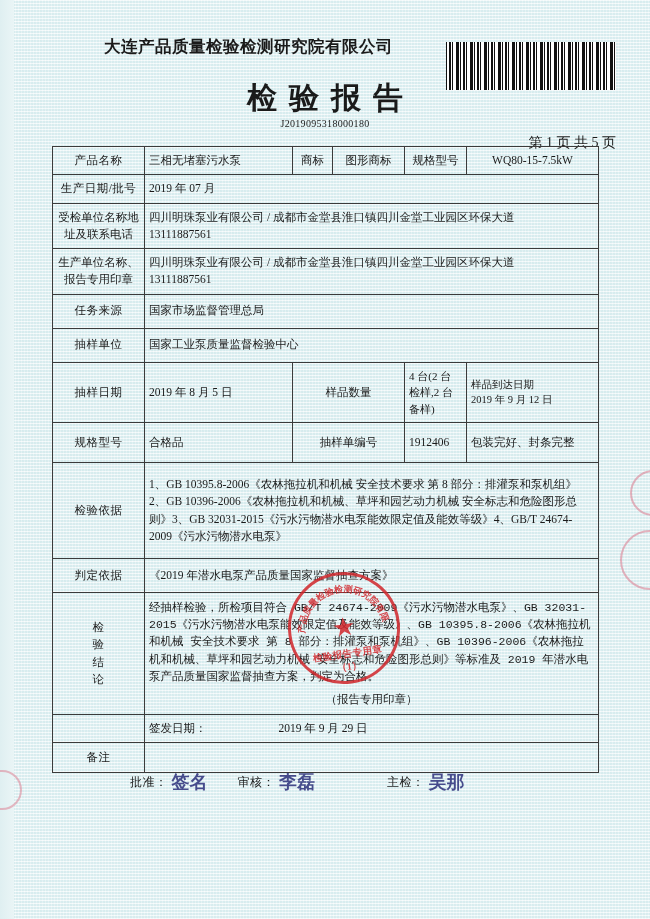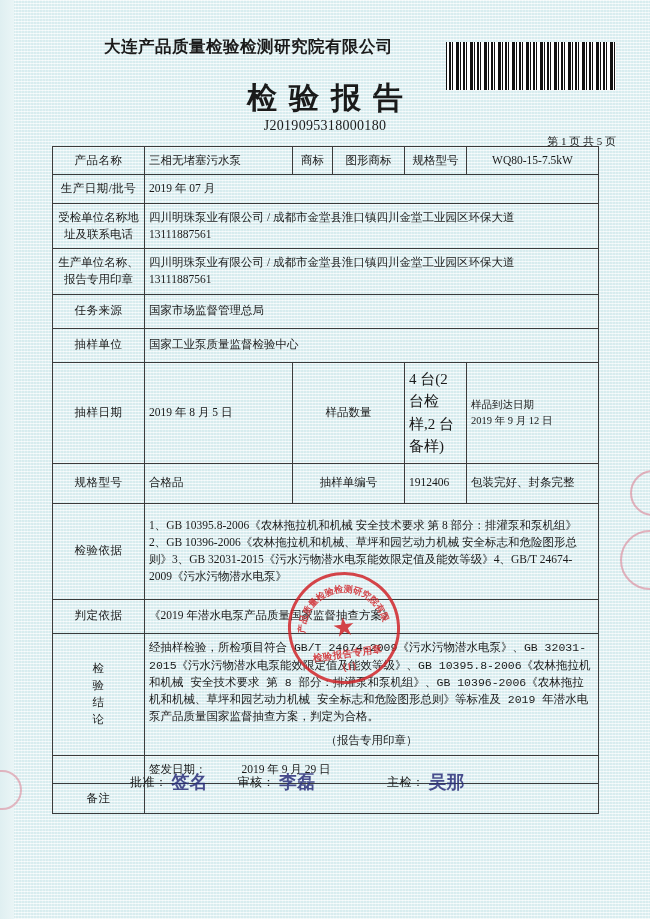--- a/index.html
+++ b/index.html
@@ -46,26 +46,26 @@
   }
   .title {
     position:absolute; left:0; right:0; top:78px;
     text-align:center;
     font-size:30px; font-weight:bold; letter-spacing:12px;
     text-indent:12px;
   }
   .report-no {
     position:absolute; left:0; right:0; top:118px;
     text-align:center;
-    font-size:14px; letter-spacing:0.3px;
+    font-size:10px; letter-spacing:0.3px;
     font-family:"Liberation Serif", serif;
   }
   .page-count {
     position:absolute; right:34px; top:134px;
-    font-size:11px;
+    font-size:14px;
   }
 
   
   table.report {
     position:absolute; left:52px; top:146px;
     width:547px;
     border-collapse:collapse;
     background:transparent;
   }
   table.report td {
@@ -233,21 +233,21 @@
       <td class="val" colspan="5">国家市场监督管理总局</td>
     </tr>
     <tr>
       <td class="lbl" style="height:34px">抽样单位</td>
       <td class="val" colspan="5">国家工业泵质量监督检验中心</td>
     </tr>
     <tr>
       <td class="lbl" style="height:40px">抽样日期</td>
       <td class="val">2019 年 8 月 5 日</td>
       <td class="nowrapc" colspan="2">样品数量</td>
-      <td class="val" style="font-size:15px">4 台(2 台检样,2 台备样)</td>
+      <td class="val" style="font-size:11px">4 台(2 台检样,2 台备样)</td>
       <td class="val" style="font-size:10.5px">
         <div>样品到达日期</div>
         <div>2019 年 9 月 12 日</div>
       </td>
     </tr>
     <tr>
       <td class="lbl" style="height:40px">规格型号</td>
       <td class="val">合格品</td>
       <td class="nowrapc" colspan="2">抽样单编号</td>
       <td class="val">1912406</td>
@@ -268,21 +268,21 @@
       <td class="vlabel" style="height:122px">检<br>验<br>结<br>论</td>
       <td class="val concl" colspan="5">
         <div class="concl-text">经抽样检验，所检项目符合 GB/T 24674-2009《污水污物潜水电泵》、GB 32031-2015《污水污物潜水电泵能效限定值及能效等级》、GB 10395.8-2006《农林拖拉机和机械 安全技术要求 第 8 部分：排灌泵和泵机组》、GB 10396-2006《农林拖拉机和机械、草坪和园艺动力机械 安全标志和危险图形总则》等标准及 2019 年潜水电泵产品质量国家监督抽查方案，判定为合格。</div>
         <div class="seal-note">（报告专用印章）</div>
       </td>
     </tr>
     <tr>
       <td class="lbl" style="height:26px"></td>
       <td class="val sign-date-line" colspan="5">
         <span>签发日期：</span>
-        <span style="margin-left:32px">2019 年 9 月 29 日</span>
+        <span style="margin-left:69px">2019 年 9 月 29 日</span>
       </td>
     </tr>
     <tr>
       <td class="lbl" style="height:30px">备注</td>
       <td class="val" colspan="5"></td>
     </tr>
   </tbody>
     </table>
 
   <div class="seal">

